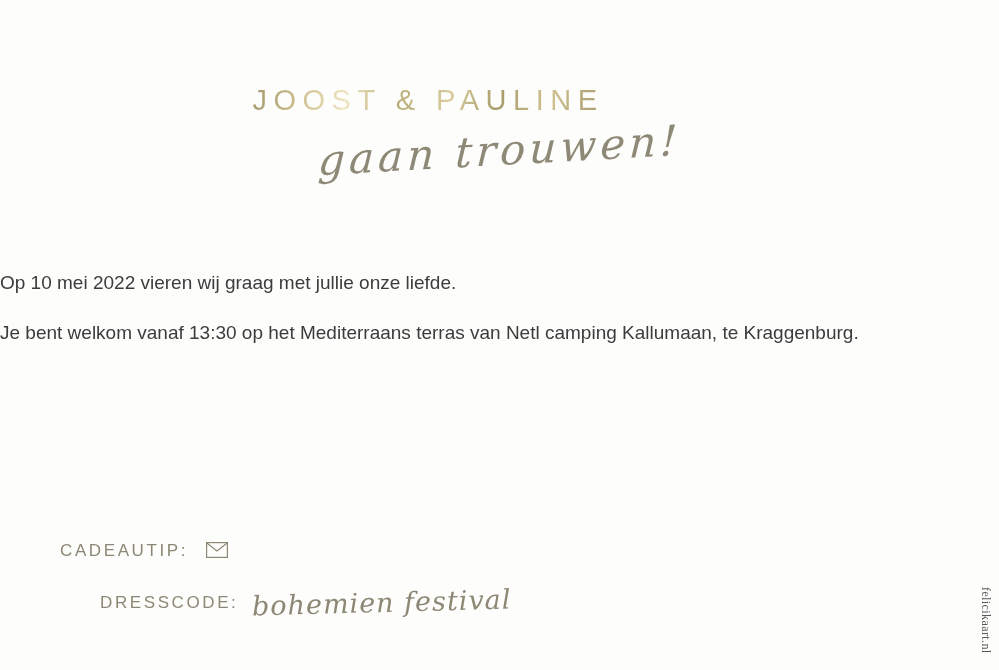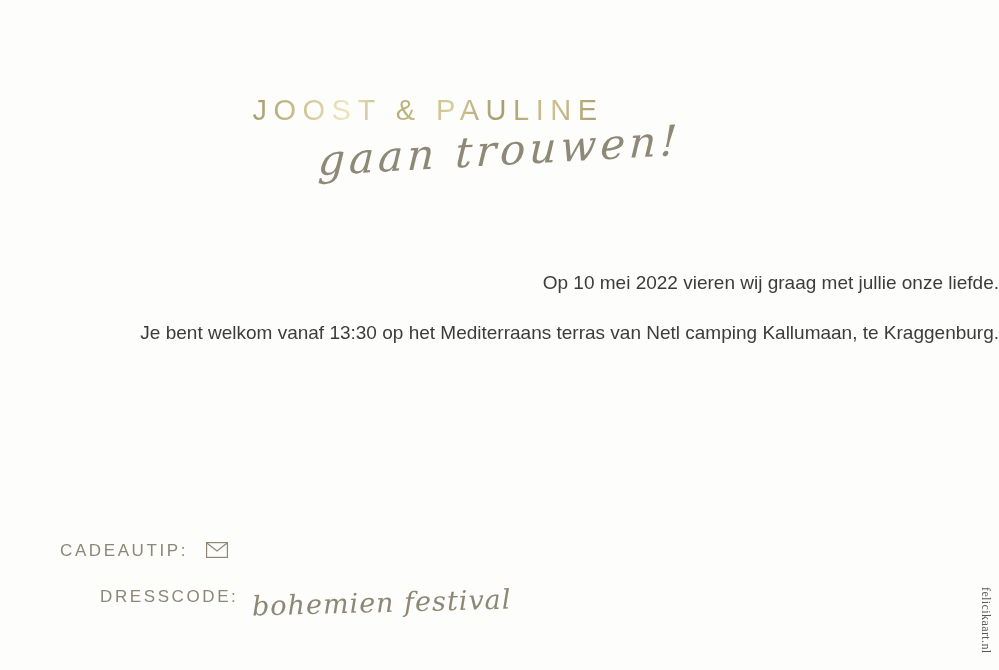--- a/index.html
+++ b/index.html
@@ -17,21 +17,21 @@
     position: relative;
     width: 999px;
     height: 670px;
     background: #fdfdfc;
   }
 
   
   .names-block {
     position: absolute;
     left: 0;
-    top: 96px;
+    top: 86px;
     width: 856px;
     text-align: center;
   }
   .names {
     display: inline-block;
     font-family: "Liberation Sans", sans-serif;
     font-size: 29px;
     letter-spacing: 6.5px;
     font-weight: 400;
     line-height: 1;
@@ -60,42 +60,42 @@
     font-weight: 400;
     white-space: nowrap;
   }
 
   
   .body-block {
     position: absolute;
     left: 0;
     top: 268px;
     width: 999px;
-    text-align: right;
+    text-align: left;
     color: #3c3c3c;
     font-size: 19px;
     line-height: 30px;
   }
   .body-block p {
     margin: 0;
   }
   .gap {
     height: 20px;
   }
 
   
   .meta {
     position: absolute;
     left: 60px;
     bottom: 52px;
     width: 640px;
   }
   .meta-row {
     display: flex;
-    align-items: flex-start;
+    align-items: center;
     margin-bottom: 26px;
   }
   .meta-row:last-child {
     margin-bottom: 0;
     margin-left: 40px;
   }
   .meta-label {
     font-family: "Liberation Sans", sans-serif;
     font-size: 17px;
     letter-spacing: 2.6px;

